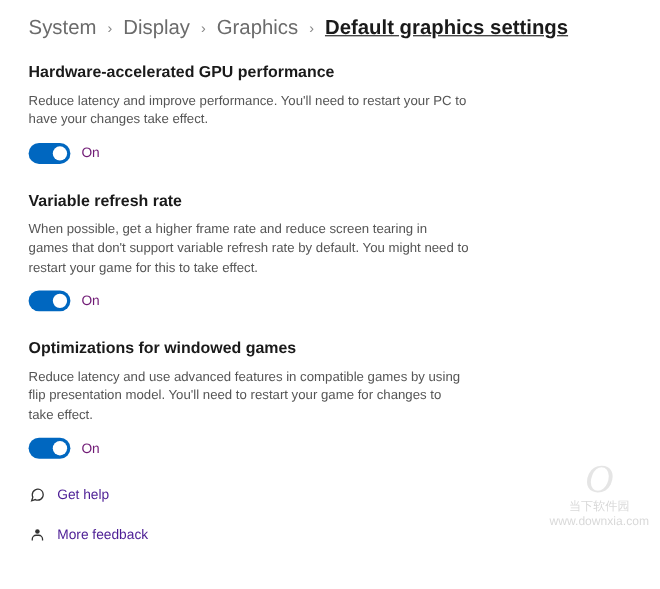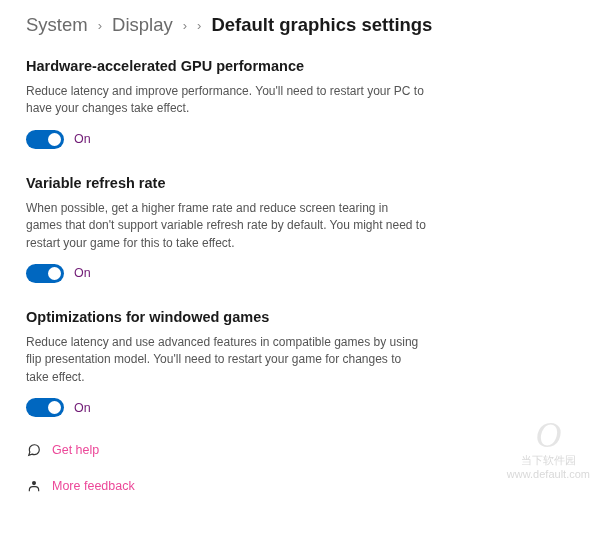--- a/index.html
+++ b/index.html
@@ -27,20 +27,21 @@
       font-size: 18.5px;
       flex-wrap: wrap;
     }
     .breadcrumb .crumb {
       color: #6b6b6b;
       cursor: pointer;
     }
     .breadcrumb .crumb.current {
       color: #1a1a1a;
       font-weight: 600;
+      text-decoration: underline;
     }
     .breadcrumb .chevron {
       color: #888;
       font-size: 13px;
     }
     .section {
       margin-bottom: 26px;
     }
     .section-title {
       font-size: 14.5px;
@@ -90,21 +91,21 @@
       display: inline-block;
     }
     .footer-links {
       margin-top: 20px;
     }
     .footer-link {
       display: flex;
       align-items: center;
       gap: 10px;
       font-size: 12.5px;
-      color: #ec4899;
+      color: #4c1d95;
       cursor: pointer;
       margin-bottom: 12px;
       margin-top: 22px;
     }
     .footer-link .icon {
       color: #333;
       width: 16px;
       display: inline-flex;
       justify-content: center;
     }
@@ -129,20 +130,21 @@
   </style>
 </head>
 <body>
 
 <div class="container">
   <div class="breadcrumb">
     <span class="crumb">System</span>
     <span class="chevron">›</span>
     <span class="crumb">Display</span>
     <span class="chevron">›</span>
+    <span class="crumb">Graphics</span>
     <span class="chevron">›</span>
     <span class="crumb current">Default graphics settings</span>
   </div>
 
   <div class="section">
     <div class="section-title">Hardware-accelerated GPU performance</div>
     <div class="section-desc">Reduce latency and improve performance. You'll need to restart your PC to have your changes take effect.</div>
     <div class="toggle-row">
       <div class="toggle"></div>
       <span class="toggle-label">On</span>
@@ -184,14 +186,14 @@
         </svg>
       </span>
       <span>More feedback</span>
     </div>
   </div>
 </div>
 
 <div class="watermark">
   <div class="logo">O</div>
   <div>当下软件园</div>
-  <div>www.default.com</div>
+  <div>www.downxia.com</div>
 </div>
 
 </body></html>

